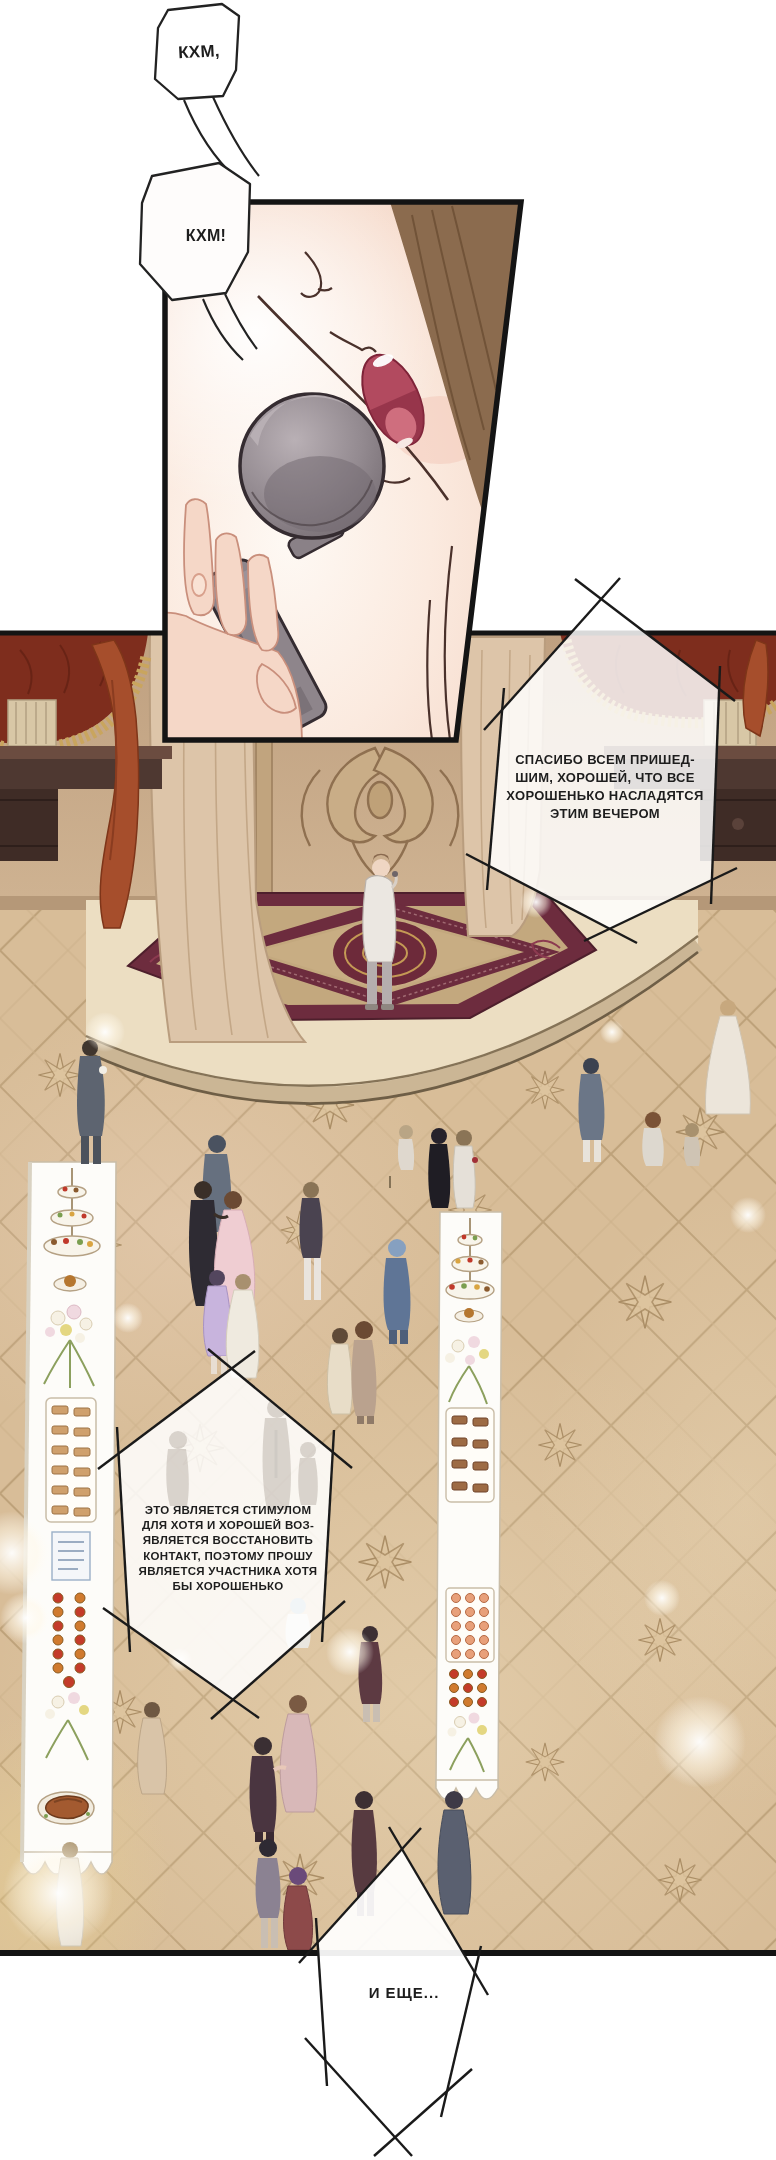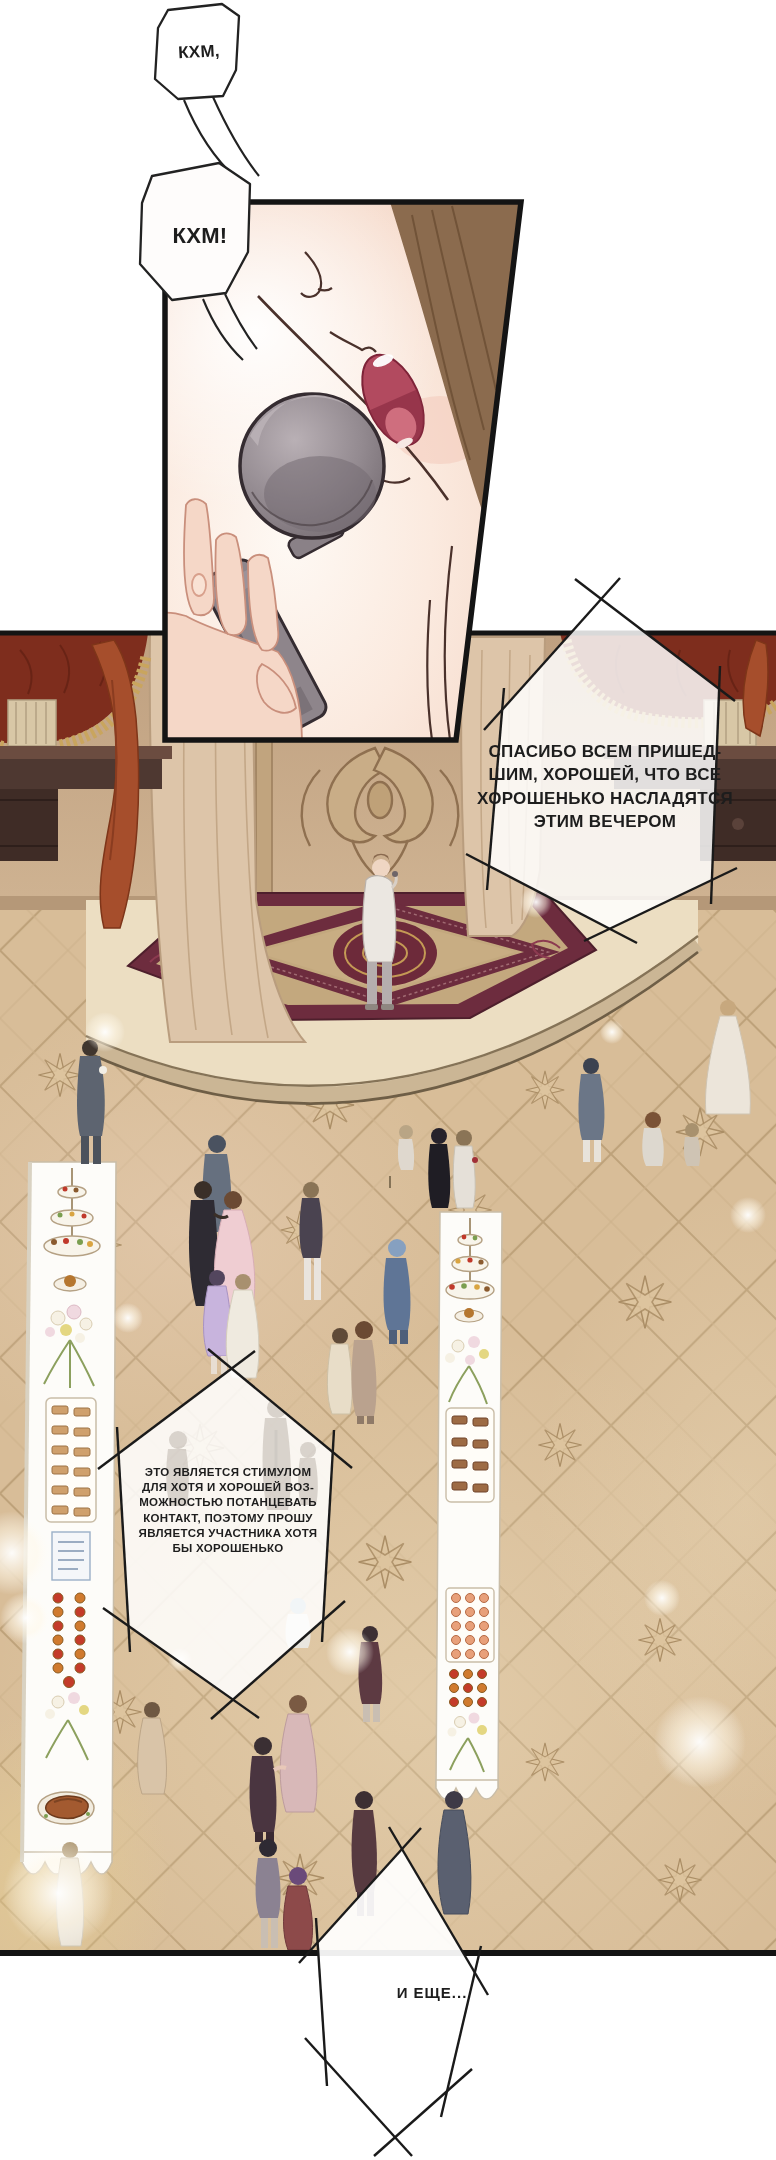--- a/index.html
+++ b/index.html
@@ -3,23 +3,23 @@
 <meta charset="utf-8">
 <style>
   html,body{margin:0;padding:0;background:#ffffff;}
   .page{position:relative;width:776px;height:2160px;background:#ffffff;overflow:hidden;}
   svg.art{position:absolute;left:0;top:0;}
   .btxt{position:absolute;font-family:"Liberation Sans",sans-serif;font-weight:700;color:#1d1d1d;
         text-align:center;transform:translate(-50%,-50%);line-height:1.15;letter-spacing:.3px;}
   .btxt.small{font-size:17px;white-space:nowrap;}
   .btxt.block{white-space:nowrap;}
   .btxt.block div{display:block;}
-  #txt-thanks{font-size:17px;line-height:1.38;}
+  #txt-thanks{font-size:13px;line-height:1.38;}
   #txt-incentive{font-size:11.5px;line-height:1.32;}
-  #txt-andmore{font-size:15px;letter-spacing:1px;white-space:nowrap;margin-left:28px;}
+  #txt-andmore{font-size:15px;letter-spacing:1px;white-space:nowrap;}
 </style>
 </head>
 <body>
 
 <div class="page">
 
 <svg class="art" width="776" height="2160" viewBox="0 0 776 2160">
 <defs>
   <pattern id="tiles" width="96" height="96" patternUnits="userSpaceOnUse" patternTransform="rotate(45)">
     <path d="M0 0H96V96H0Z" fill="none" stroke="#b79b73" stroke-width="2.2"></path>
@@ -619,33 +619,33 @@
 </g>
 
 <g>
   <polygon points="152,176 219,163 250,184 248,252 226,293 172,300 140,264 142,203" fill="#fefcfb" stroke="#222222" stroke-width="2.3" stroke-linejoin="round"></polygon>
   <path d="M225,294 C236,318 247,336 257,349 M203,299 C214,326 228,346 243,360" fill="none" stroke="#222222" stroke-width="2.1"></path>
 </g>
 </svg>
 
 <div class="btxt small" style="left:199px;top:52px;transform:translate(-50%,-50%) rotate(-3deg);">КХМ,</div>
 
-<div class="btxt small" style="left:200px;top:236px;font-size:22px;">КХМ!</div>
+<div class="btxt small" style="left:206px;top:236px;font-size:16px;">КХМ!</div>
 
 <div class="btxt block" id="txt-thanks" style="left:605px;top:787px;">
   <div>СПАСИБО ВСЕМ ПРИШЕД-</div>
   <div>ШИМ, ХОРОШЕЙ, ЧТО ВСЕ</div>
   <div>ХОРОШЕНЬКО НАСЛАДЯТСЯ</div>
   <div>ЭТИМ ВЕЧЕРОМ</div>
 </div>
 
-<div class="btxt block" id="txt-incentive" style="left:228px;top:1511px;">
+<div class="btxt block" id="txt-incentive" style="left:228px;top:1549px;">
   <div>ЭТО ЯВЛЯЕТСЯ СТИМУЛОМ</div>
   <div>ДЛЯ ХОТЯ И ХОРОШЕЙ ВОЗ-</div>
-  <div>МОЖНОСТЬЮ ПОТАНЦЕВАТЬ</div>
+  <div>ЯВЛЯЕТСЯ ВОССТАНОВИТЬ</div>
   <div>КОНТАКТ, ПОЭТОМУ ПРОШУ</div>
   <div>ЯВЛЯЕТСЯ УЧАСТНИКА ХОТЯ</div>
   <div>БЫ ХОРОШЕНЬКО</div>
 </div>
 
 <div class="btxt" id="txt-andmore" style="left:404px;top:1993px;">И ЕЩЕ...</div>
 
 </div>
 
 </body></html>

